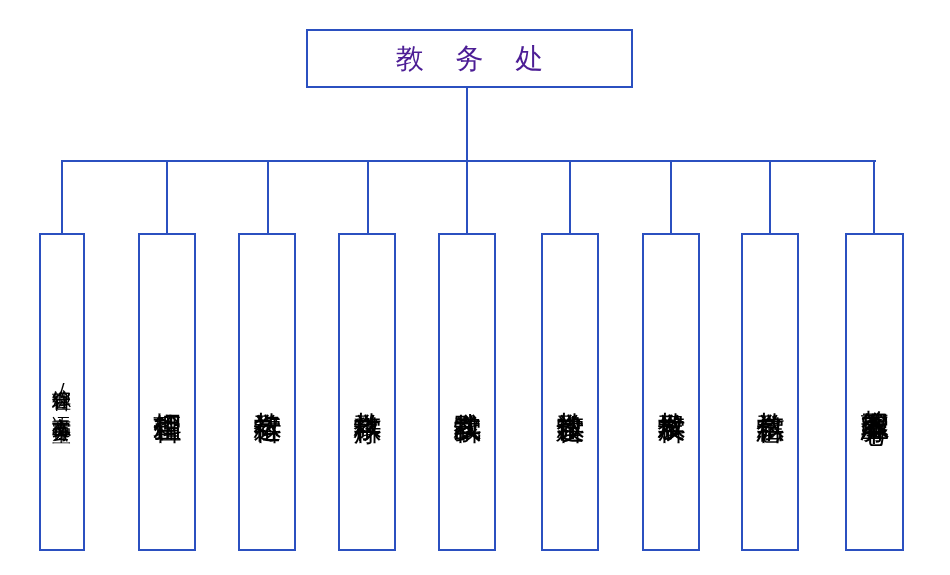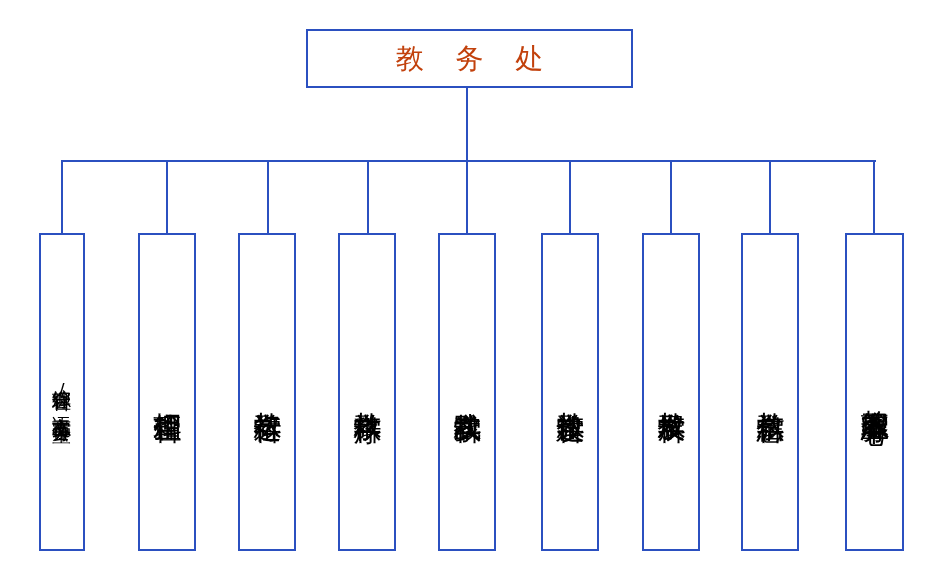--- a/index.html
+++ b/index.html
@@ -20,21 +20,21 @@
     left: 306px;
     top: 29px;
     width: 327px;
     height: 59px;
     border: 2px solid #2b50c0;
     box-sizing: border-box;
     display: flex;
     align-items: center;
     justify-content: center;
     font-size: 28px;
-    color: #c2410c;
+    color: #4c1d95;
     letter-spacing: 12px;
     text-indent: 12px;
     background: #ffffff;
   }
   .line {
     position: absolute;
     background: #2b50c0;
   }
   .stem {
     left: 466px;

